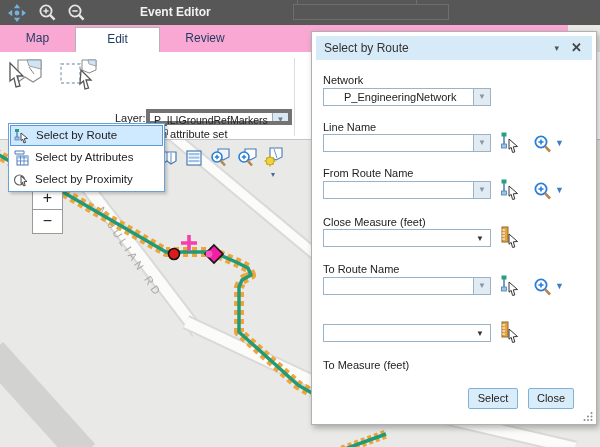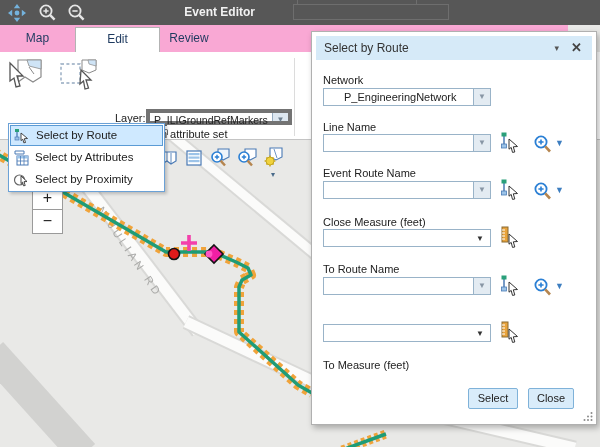--- a/index.html
+++ b/index.html
@@ -2,21 +2,21 @@
 <html><head>
 <meta charset="utf-8">
 <style>
   html,body{margin:0;padding:0;background:#ffffff;}
   *{box-sizing:border-box;font-family:"Liberation Sans",sans-serif;}
   .stage{position:relative;width:600px;height:447px;overflow:hidden;background:#e9e9e7;font-size:11px;color:#222;}
 
   
   .topbar{position:absolute;left:0;top:0;width:600px;height:25px;background:#575757;z-index:30;}
   .topbar .title{position:absolute;left:140px;top:0;width:115px;height:40px;line-height:25px;
-    text-align:right;color:#f2f2f2;font-weight:bold;font-size:12px;}
+    text-align:left;color:#f2f2f2;font-weight:bold;font-size:12px;}
   .tb-icon{position:absolute;top:3px;width:20px;height:20px;cursor:pointer;}
   .tb-ghostbox{position:absolute;border:1px solid #6e6e6e;}
 
   
   .tabstrip{position:absolute;left:0;top:25px;width:568px;height:27px;background:#f9a8d4;z-index:29;}
   .tab{position:absolute;top:0;height:27px;line-height:27px;text-align:center;color:#1e3a5f;font-size:12px;cursor:pointer;}
   .tab.active{top:2px;height:25px;line-height:23px;background:#ffffff;border:1px solid #b3b3b3;border-bottom:none;}
 
   
   .ribbon{position:absolute;left:0;top:52px;width:600px;height:88px;background:#ffffff;border-bottom:1px solid #c4c4c4;z-index:28;}
@@ -131,21 +131,21 @@
       <path d="M12.2,12.2 L16.6,16.6" stroke="#e6e6e6" stroke-width="2.4"></path>
     </svg>
     <span class="title">Event Editor</span>
     <div class="tb-ghostbox" style="left:297px;top:0;width:120px;height:5px;border-top:none;"></div>
     <div class="tb-ghostbox" style="left:293px;top:4px;width:156px;height:16px;"></div>
   </div>
 
   <div class="tabstrip">
     <div class="tab" style="left:0;width:75px;">Map</div>
     <div class="tab active" style="left:75px;width:85px;">Edit</div>
-    <div class="tab" style="left:144px;width:90px;">Review</div>
+    <div class="tab" style="left:160px;width:90px;">Review</div>
   </div>
 
   <div class="ribbon">
 
     <svg style="position:absolute;left:5px;top:5px;" width="40" height="38" viewBox="0 0 40 38">
       <path d="M13,3 L36,3 L36,20 L28,25 L20,20 L13,25 Z" fill="#ffffff" stroke="#8a8a8a" stroke-width="1.2"></path>
       <path d="M22,3 L36,3 L36,12 L24,9 Z" fill="#cfe4f6" stroke="#8a8a8a" stroke-width="0.8"></path>
       <path d="M24,10 L29,17" stroke="#8a8a8a" stroke-width="1"></path>
       <polygon points="5,6 18,19 12,19 15,29 11,30 9,21 5,24" fill="#ffffff" stroke="#555" stroke-width="1.3"></polygon>
     </svg>
@@ -258,21 +258,21 @@
       <rect x="2.5" y="13" width="5" height="4" fill="#9cc3e8" stroke="#4a7ab5" stroke-width="0.8"></rect>
       <polygon points="10,8 18.5,15.5 14.3,15.8 15.8,21 13.5,21.4 12.2,16.4 10,18.2" fill="#ffffff" stroke="#333" stroke-width="1"></polygon>
     </svg>
     <svg class="row-icon" style="left:221px;top:102px;" width="20" height="20" viewBox="0 0 20 20">
       <circle cx="8" cy="8" r="5.6" fill="#ffffff" stroke="#2a7fd4" stroke-width="1.8"></circle>
       <path d="M8,5.4 V10.6 M5.4,8 H10.6" stroke="#2a7fd4" stroke-width="1.6"></path>
       <path d="M12.2,12.4 L17,17.5" stroke="#b5854f" stroke-width="2.6"></path>
     </svg>
     <span class="zoom-caret" style="left:243px;top:106px;">▼</span>
 
-    <div class="fld-label" style="top:135px;">Event Route Name</div>
+    <div class="fld-label" style="top:135px;">From Route Name</div>
     <div class="fld-combo" style="top:149px;">
       <span class="val"></span>
       <span class="btn">▼</span>
     </div>
     <svg class="row-icon" style="left:187px;top:146px;" width="22" height="24" viewBox="0 0 22 24">
       <path d="M5,3 V15" stroke="#4a7ab5" stroke-width="1.5"></path>
       <rect x="2.5" y="1.5" width="5" height="4" fill="#2aa07a"></rect>
       <rect x="2.5" y="13" width="5" height="4" fill="#9cc3e8" stroke="#4a7ab5" stroke-width="0.8"></rect>
       <polygon points="10,8 18.5,15.5 14.3,15.8 15.8,21 13.5,21.4 12.2,16.4 10,18.2" fill="#ffffff" stroke="#333" stroke-width="1"></polygon>
     </svg>

